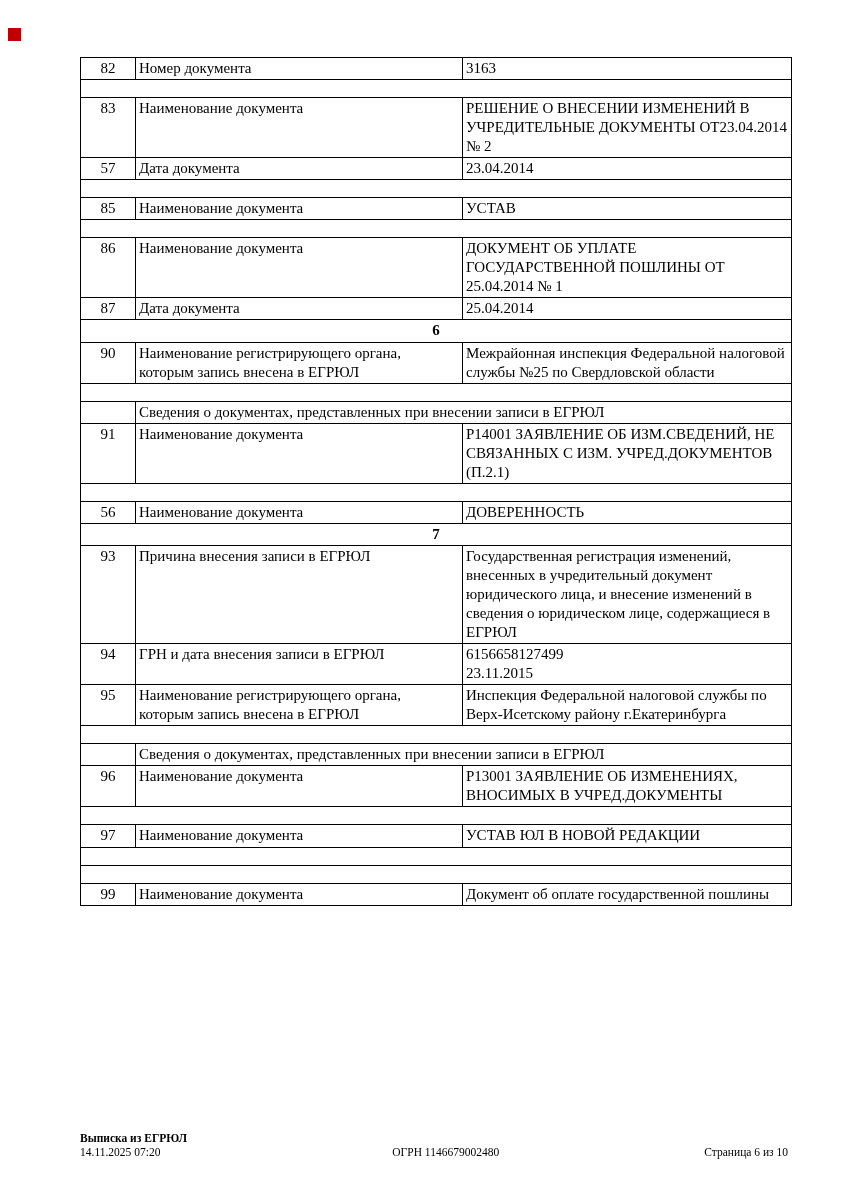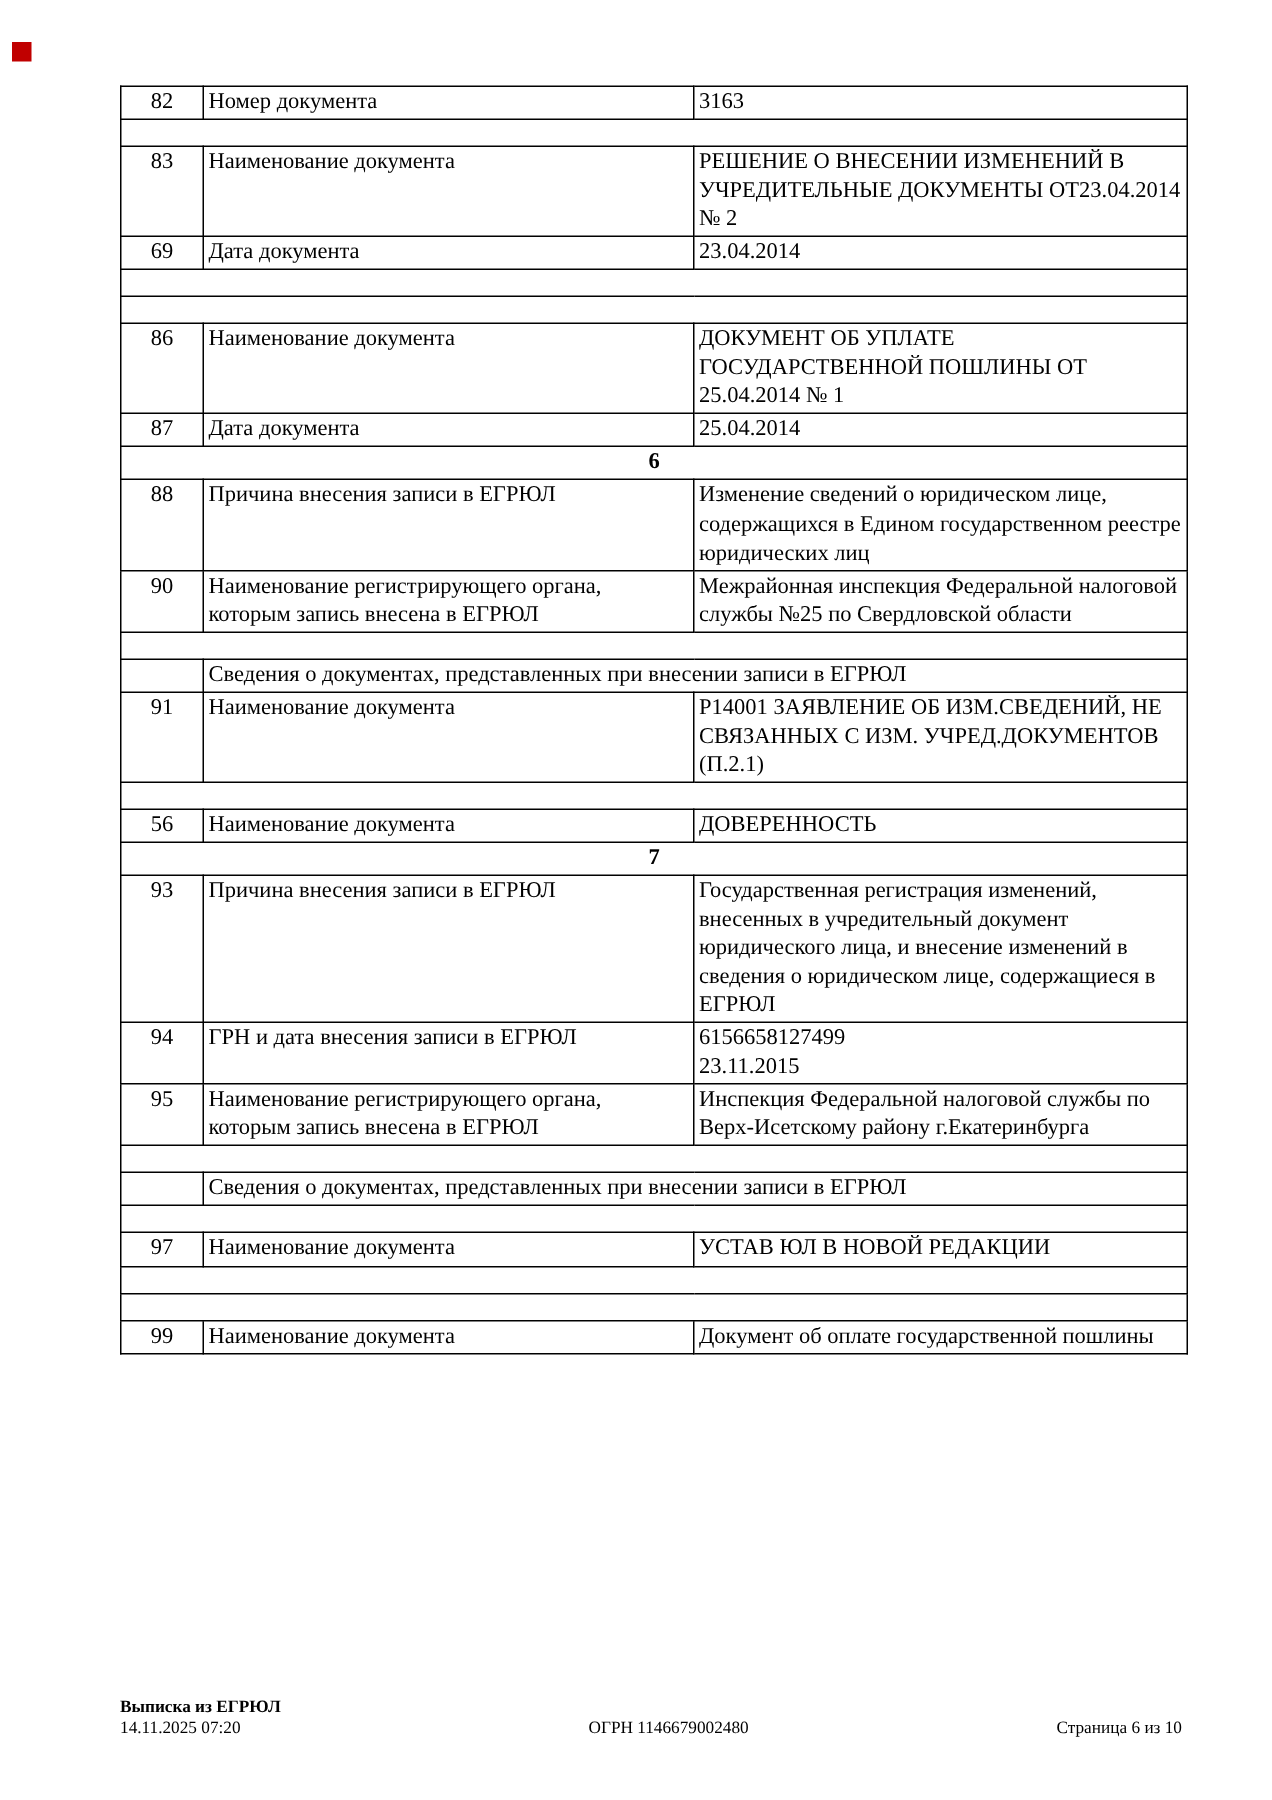--- a/index.html
+++ b/index.html
@@ -65,47 +65,47 @@
       </tr>
       <tr>
         <td colspan="3" class="c-spacer"></td>
       </tr>
       <tr>
         <td class="c-num">83</td>
         <td class="c-label">Наименование документа</td>
         <td class="c-value">РЕШЕНИЕ О ВНЕСЕНИИ ИЗМЕНЕНИЙ В УЧРЕДИТЕЛЬНЫЕ ДОКУМЕНТЫ ОТ23.04.2014 № 2</td>
       </tr>
       <tr>
-        <td class="c-num">69</td>
+        <td class="c-num">57</td>
         <td class="c-label">Дата документа</td>
         <td class="c-value">23.04.2014</td>
       </tr>
       <tr>
         <td colspan="3" class="c-spacer"></td>
+      </tr>
+      <tr>
+        <td class="c-num">85</td>
+        <td class="c-label">Наименование документа</td>
+        <td class="c-value">УСТАВ</td>
       </tr>
       <tr>
         <td colspan="3" class="c-spacer"></td>
       </tr>
       <tr>
         <td class="c-num">86</td>
         <td class="c-label">Наименование документа</td>
         <td class="c-value">ДОКУМЕНТ ОБ УПЛАТЕ ГОСУДАРСТВЕННОЙ ПОШЛИНЫ ОТ 25.04.2014 № 1</td>
       </tr>
       <tr>
         <td class="c-num">87</td>
         <td class="c-label">Дата документа</td>
         <td class="c-value">25.04.2014</td>
       </tr>
       <tr>
         <td colspan="3" class="c-section">6</td>
-      </tr>
-      <tr>
-        <td class="c-num">88</td>
-        <td class="c-label">Причина внесения записи в ЕГРЮЛ</td>
-        <td class="c-value">Изменение сведений о юридическом лице, содержащихся в Едином государственном реестре юридических лиц</td>
       </tr>
       <tr>
         <td class="c-num">90</td>
         <td class="c-label">Наименование регистрирующего органа, которым запись внесена в ЕГРЮЛ</td>
         <td class="c-value">Межрайонная инспекция Федеральной налоговой службы №25 по Свердловской области</td>
       </tr>
       <tr>
         <td colspan="3" class="c-spacer"></td>
       </tr>
       <tr>
@@ -145,20 +145,25 @@
         <td class="c-value">Инспекция Федеральной налоговой службы по Верх-Исетскому району г.Екатеринбурга</td>
       </tr>
       <tr>
         <td colspan="3" class="c-spacer"></td>
       </tr>
       <tr>
         <td class="c-num"></td>
         <td colspan="2" class="c-info">Сведения о документах, представленных при внесении записи в ЕГРЮЛ</td>
       </tr>
       <tr>
+        <td class="c-num">96</td>
+        <td class="c-label">Наименование документа</td>
+        <td class="c-value">Р13001 ЗАЯВЛЕНИЕ ОБ ИЗМЕНЕНИЯХ, ВНОСИМЫХ В УЧРЕД.ДОКУМЕНТЫ</td>
+      </tr>
+      <tr>
         <td colspan="3" class="c-spacer"></td>
       </tr>
       <tr>
         <td class="c-num">97</td>
         <td class="c-label">Наименование документа</td>
         <td class="c-value">УСТАВ ЮЛ В НОВОЙ РЕДАКЦИИ</td>
       </tr>
       <tr>
         <td colspan="3" class="c-spacer"></td>
       </tr>

